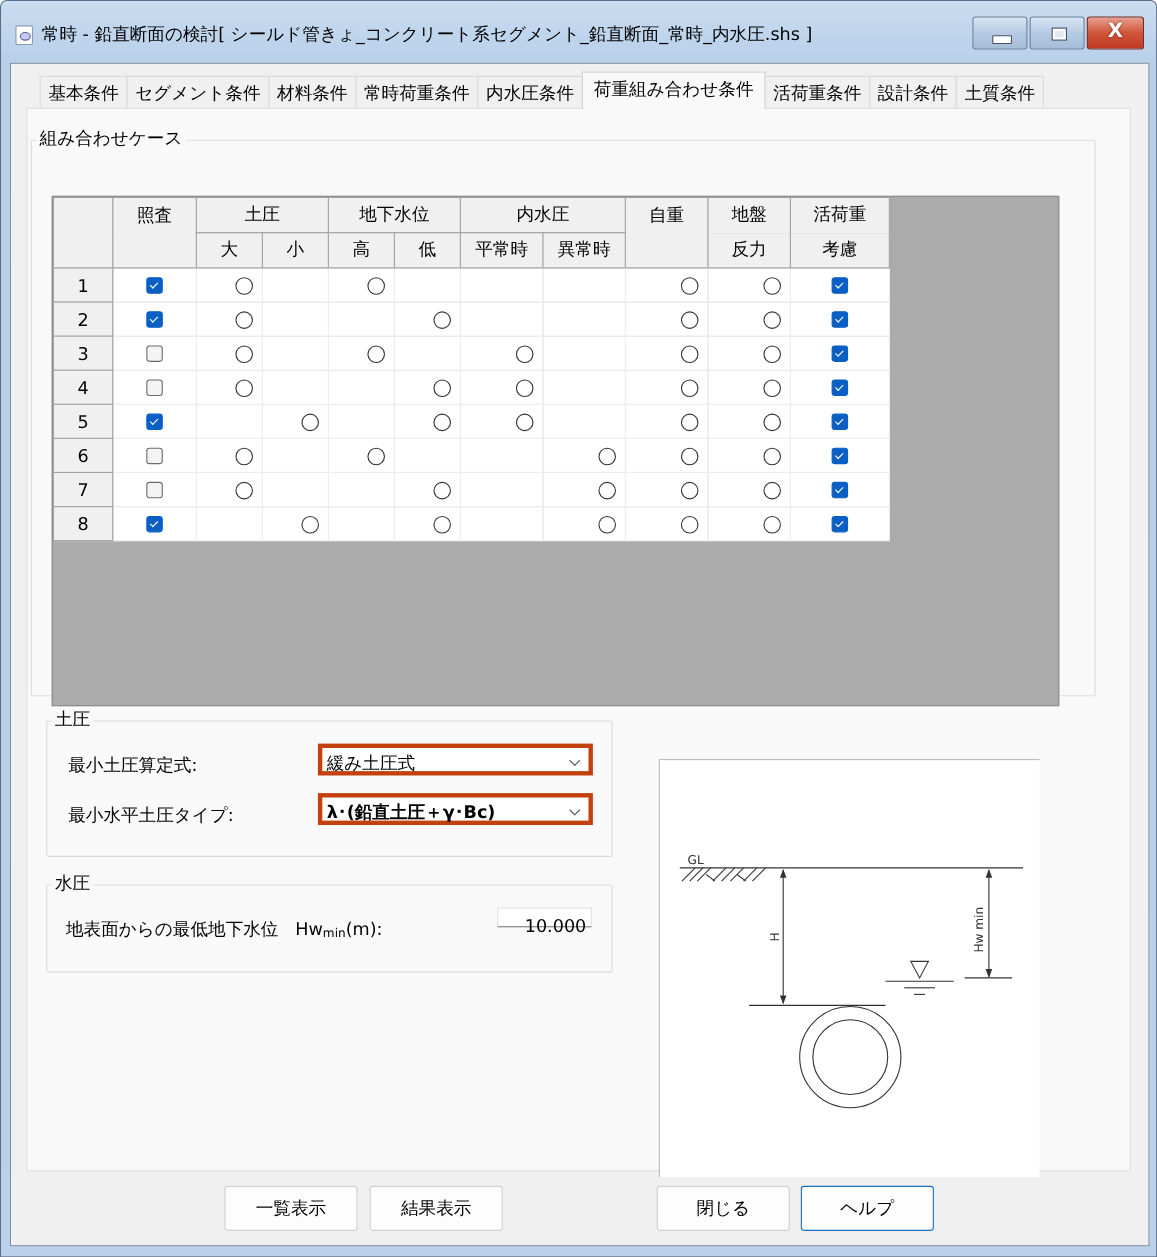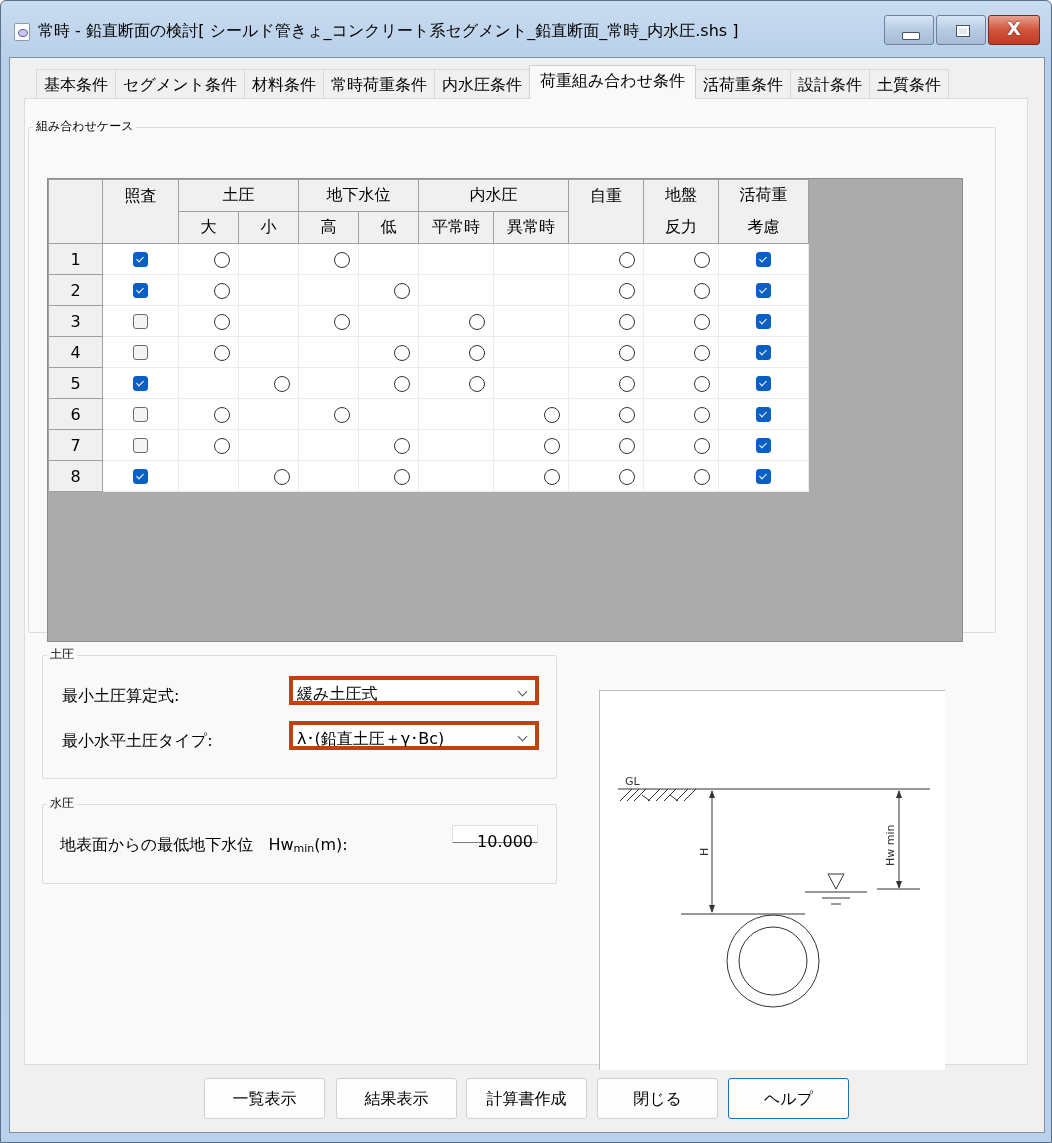--- a/index.html
+++ b/index.html
@@ -65,21 +65,21 @@
   }
   .panel {
     position: absolute; left: 14px; top: 40px; width: 1004px; height: 967px;
     background: #f9f9f9; border: 1px solid #dcdcdc;
   }
   .group {
     position: absolute; border: 1px solid #dcdcdc; border-radius: 2px;
   }
   .group-legend {
     position: absolute; top: -11px; left: 4px; padding: 0 3px; background: #f9f9f9;
-    font-size: 12px; line-height: 18px;
+    font-size: 16px; line-height: 18px;
   }
   .grid-area {
     position: absolute; left: 18px; top: 50px; width: 916px; height: 464px;
     background: #ababab; border: 1px solid #8c8c8c;
   }
   table.grid { border-collapse: collapse; position: absolute; left: 0; top: 0; table-layout: fixed; }
   table.grid th {
     background: #f0f0f0; font-weight: normal; font-size: 16px; border: 1px solid #a0a0a0;
     height: 32px; padding: 0; 
   }
@@ -307,21 +307,21 @@
       </div>
 
       <div class="group" style="left:17px; top:556px; width:515px; height:124px;">
         <span class="group-legend">土圧</span>
         <span class="label" style="left:19px; top:30px;">最小土圧算定式:</span>
         <div class="combo" style="left:246px; top:20px; width:250px;">
           <span>緩み土圧式</span>
           <span class="chev"></span>
         </div>
         <span class="label" style="left:19px; top:75px;">最小水平土圧タイプ:</span>
-        <div class="combo" style="left:246px; top:65px; width:250px;">
+        <div class="combo" style="left:246px; top:65px; width:250px;font-weight:bold;">
           <span>λ･(鉛直土圧＋γ･Bc)</span>
           <span class="chev"></span>
         </div>
       </div>
 
       <div class="group" style="left:17px; top:705px; width:515px; height:80px;">
         <span class="group-legend">水圧</span>
         <span class="label" style="left:17px; top:30px;">
           <span>地表面からの最低地下水位</span>&nbsp;&nbsp;&nbsp;<span>Hw</span><sub class="min">min</sub><span>(m):</span>
         </span>
@@ -368,17 +368,16 @@
           <polygon points="299,99 296,107 302,107" fill="#333"></polygon>
           <polygon points="299,198 296,190 302,190" fill="#333"></polygon>
           <line x1="277" y1="198" x2="320" y2="198" stroke="#333" stroke-width="1"></line>
           <text x="0" y="0" font-family="DejaVu Sans, sans-serif" font-size="11" fill="#333" transform="translate(294,175) rotate(-90)">Hw min</text>
         </svg>
       </div>
     </div>
 
     <div class="btn" style="left:194px;">一覧表示</div>
     <div class="btn" style="left:326px;">結果表示</div>
-    <div class="btn" style="left:456px;">計算書作成</div>
     <div class="btn" style="left:587px;">閉じる</div>
     <div class="btn default" style="left:718px;">ヘルプ</div>
   </div>
 </div>
 
 </body></html>

